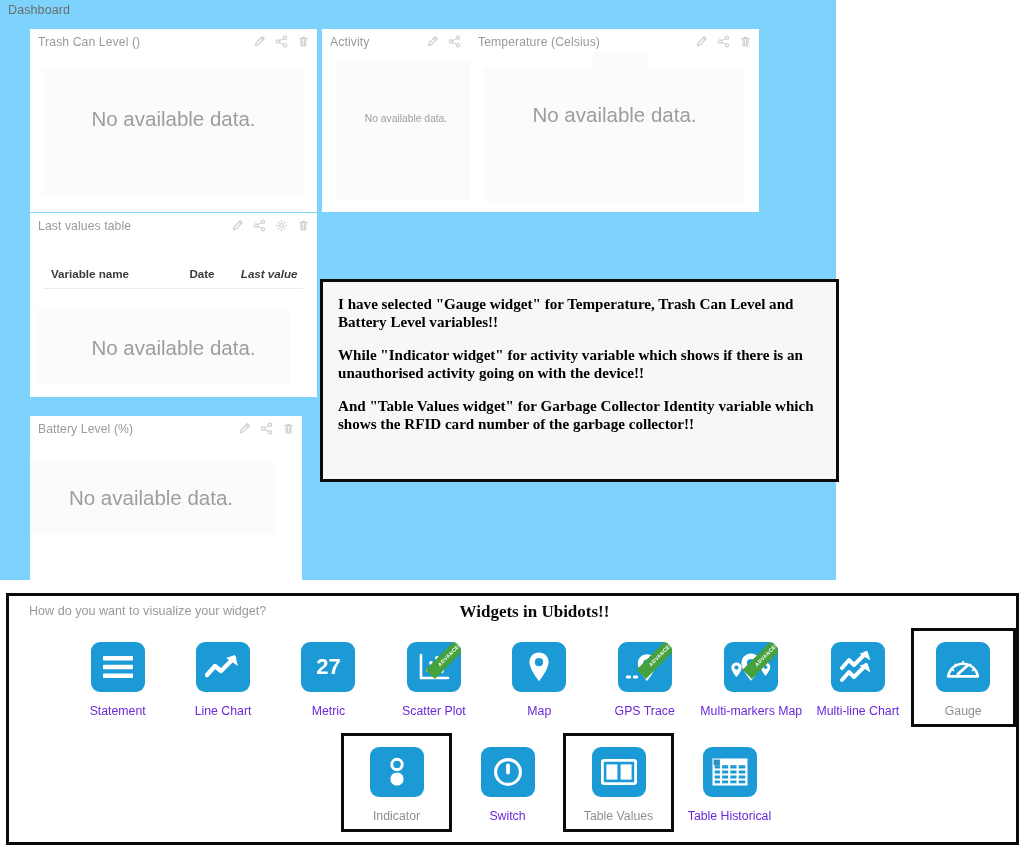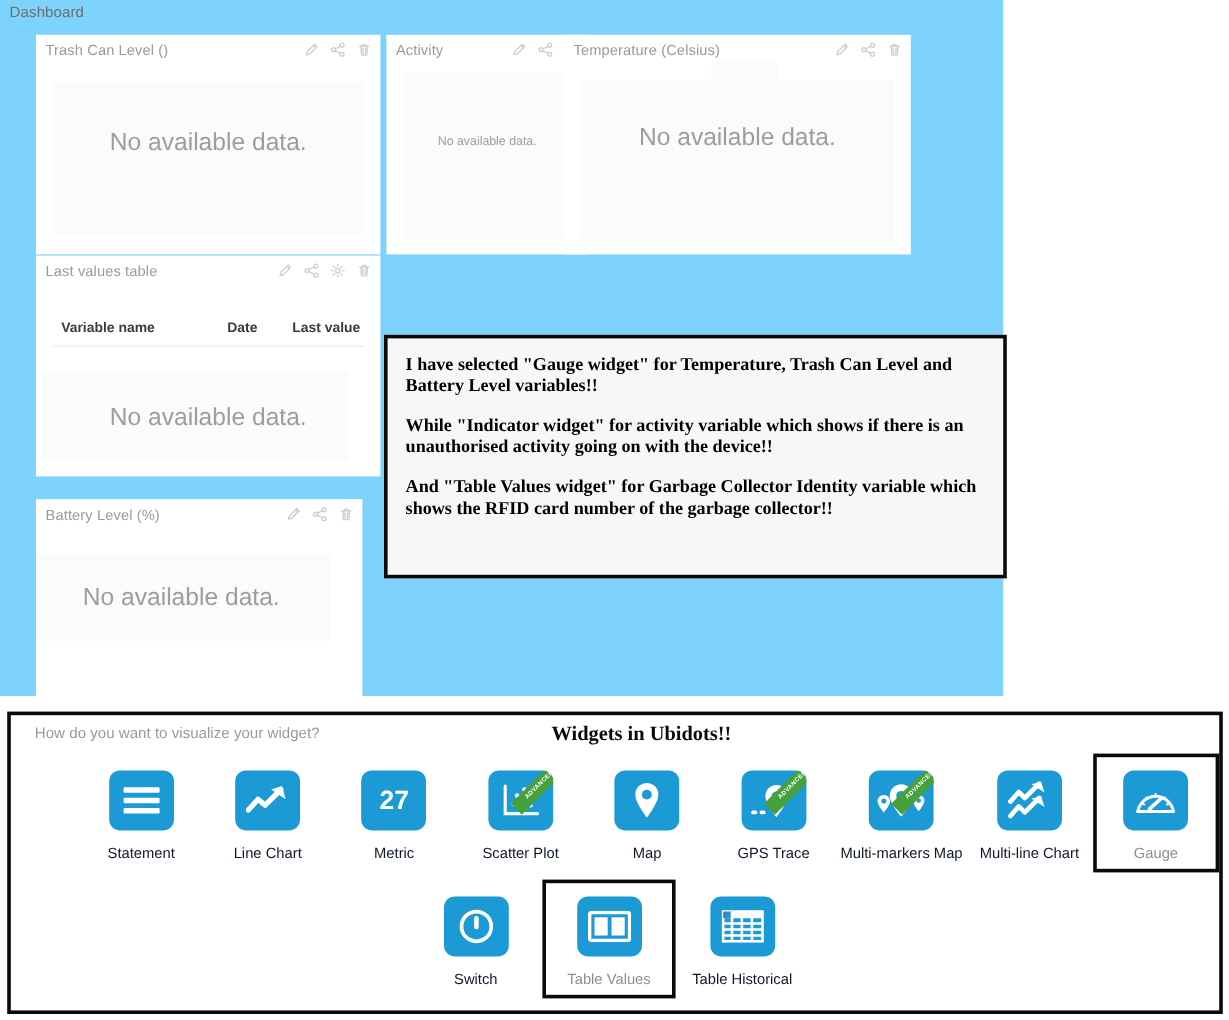--- a/index.html
+++ b/index.html
@@ -65,21 +65,21 @@
 
   
   .tbl-head {
     position: absolute; left: 14px; right: 14px; top: 28px;
     display: flex; padding-bottom: 8px;
     border-bottom: 1px solid #ececec;
   }
   .th { font-size: 11.6px; font-weight: bold; color: #3b3b3b; }
   .th.c1 { width: 46%; padding-left: 7px; }
   .th.c2 { width: 30%; text-align: center; }
-  .th.c3 { width: 24%; text-align: center; line-height: 1.15; }
+  .th.c3 { width: 24%; text-align: left; line-height: 1.15; font-style: italic; }
 
   
   .callout {
     position: absolute; left: 320px; top: 279px;
     width: 519px; height: 203px;
     background: #f7f7f7;
     border: 3px solid #0a0a0a;
     padding: 13px 15px;
   }
   .callout p {
@@ -130,21 +130,21 @@
     position: relative;
     width: 54px; height: 50px;
     border-radius: 9px;
     background: var(--brand, #1b9ad6);
     overflow: hidden;
     display: flex; align-items: center; justify-content: center;
   }
   .wicon svg { display: block; }
   .wlabel {
     margin-top: 12px;
-    font-size: 12.3px; color: #0f172a;
+    font-size: 12.3px; color: #6d28d9;
     white-space: nowrap;
   }
   .witem.sel .wlabel { color: #8f8f8f; }
 
   
   .ribbon {
     position: absolute; right: -17px; top: 6px;
     width: 56px; height: 13px;
     background: #46a03c;
     transform: rotate(-45deg);
@@ -484,20 +484,29 @@
               <line x1="29.2" y1="17.5" x2="27.4" y2="18.5" stroke="#fff" stroke-width="1.5" stroke-linecap="round"></line>
             </svg>
           </div>
           <div class="wlabel">Gauge</div>
         </div>
 
       </div>
 
       <div class="wrow r2">
 
+        <div class="witem sel">
+          <div class="wicon">
+            <svg width="22" height="32" viewBox="0 0 22 32">
+              <circle cx="11" cy="8.4" r="5.2" fill="none" stroke="#fff" stroke-width="3"></circle>
+              <circle cx="11" cy="23" r="6.6" fill="#fff"></circle>
+            </svg>
+          </div>
+          <div class="wlabel">Indicator</div>
+        </div>
 
         <div class="witem">
           <div class="wicon">
             <svg width="32" height="32" viewBox="0 0 32 32">
               <circle cx="16" cy="16" r="12.4" fill="none" stroke="#fff" stroke-width="3.1"></circle>
               <rect x="14.1" y="7.4" width="3.8" height="11" rx="1.9" fill="#fff"></rect>
             </svg>
           </div>
           <div class="wlabel">Switch</div>
         </div>

